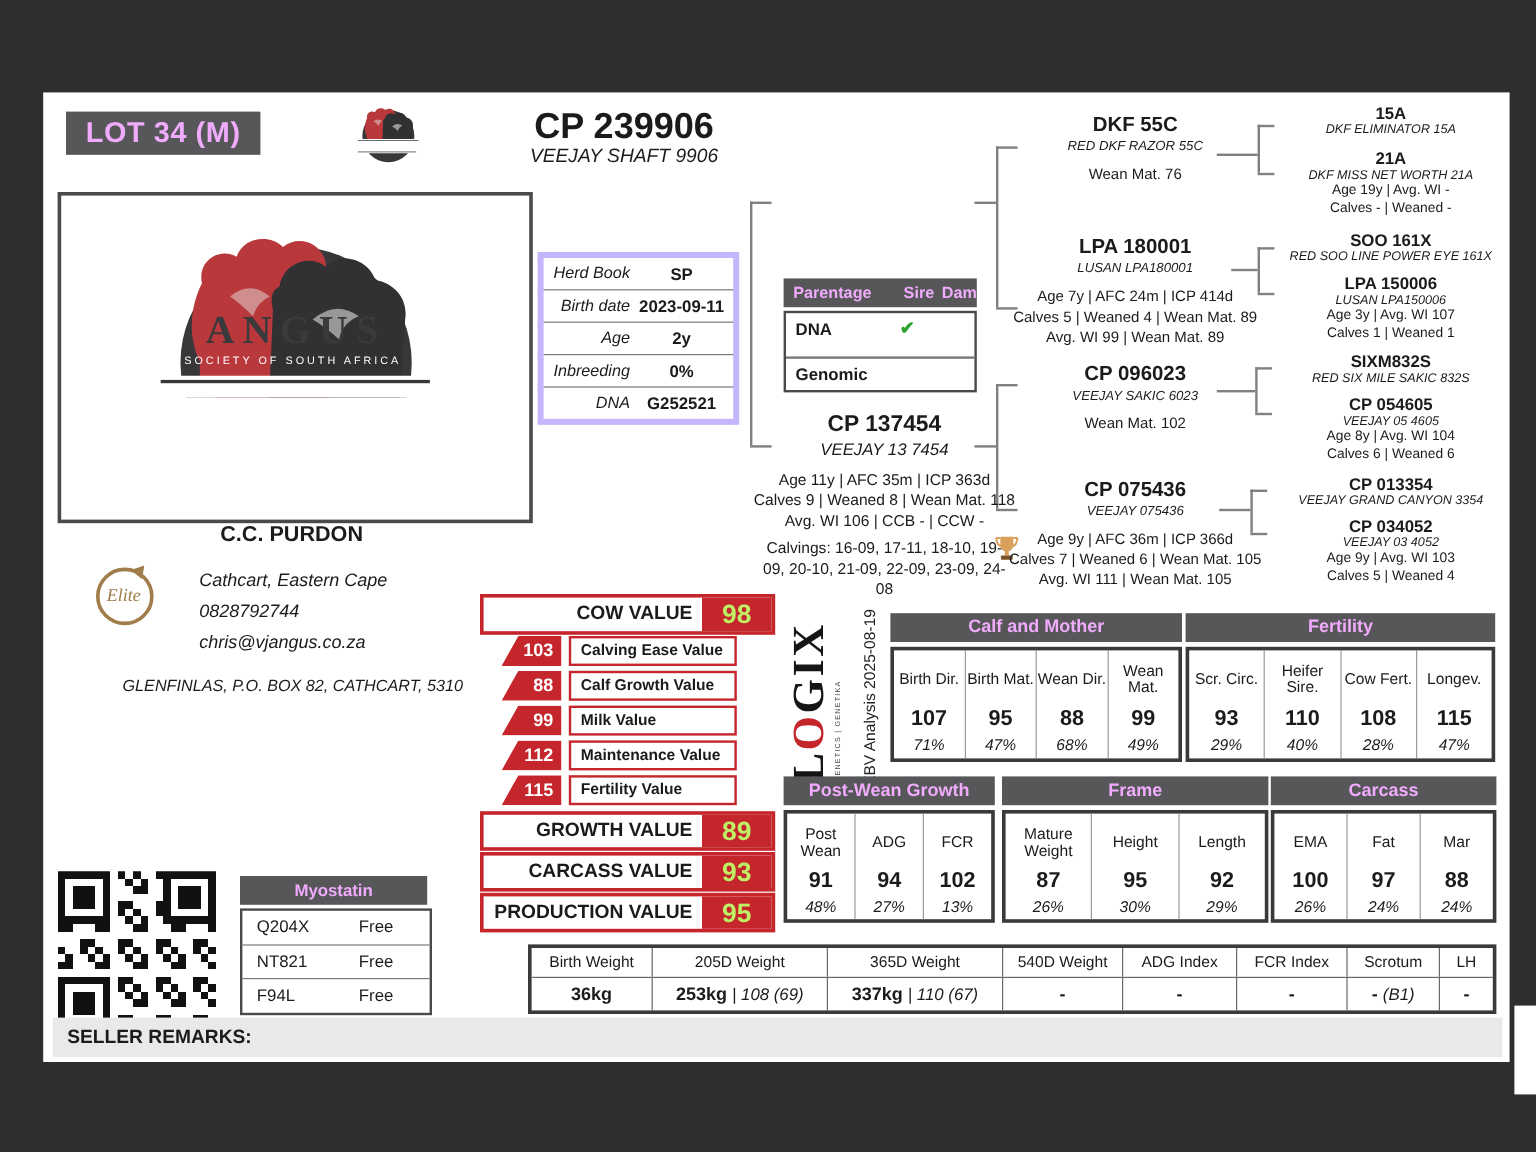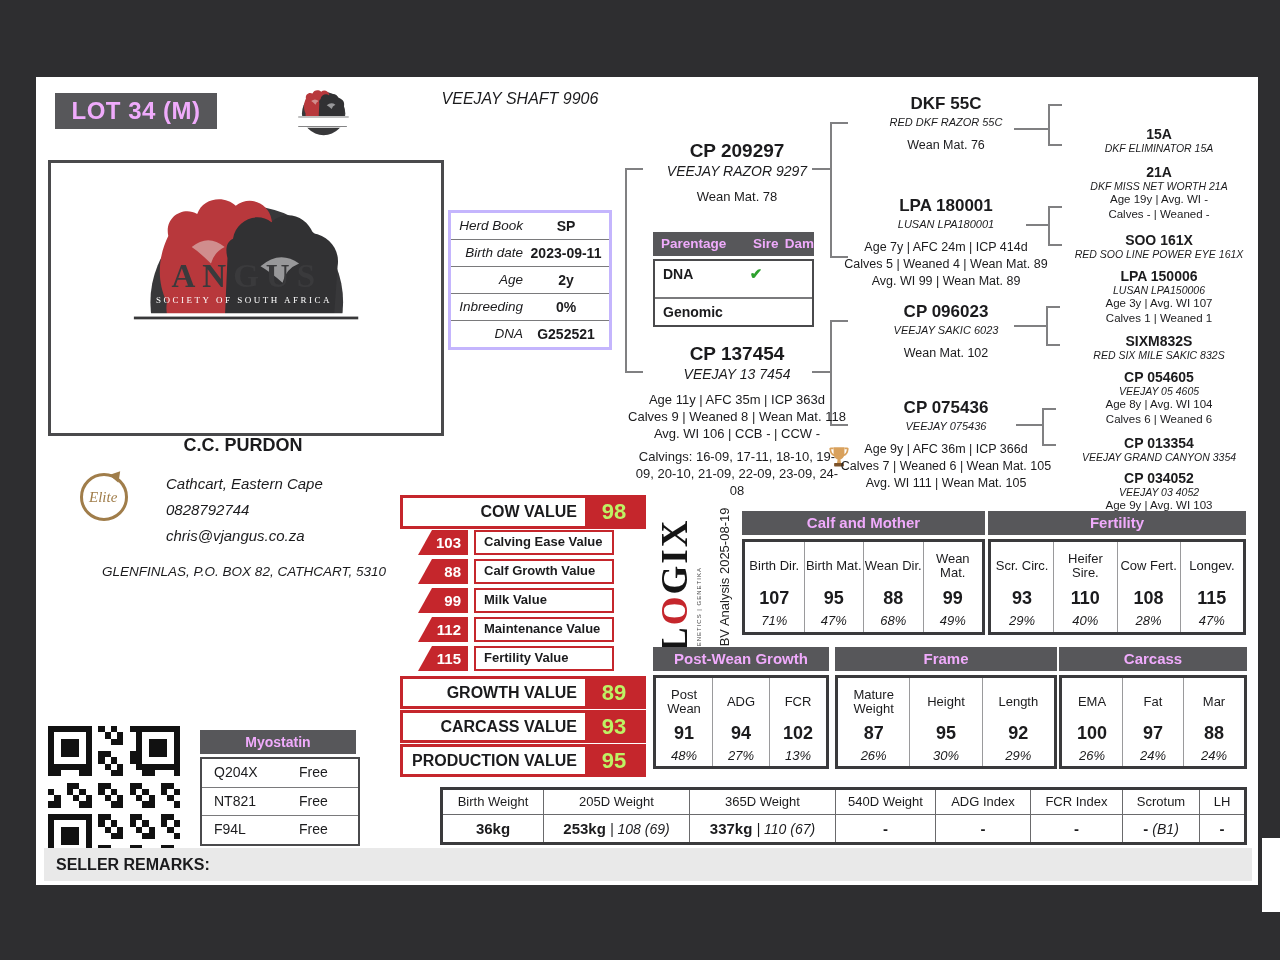--- a/index.html
+++ b/index.html
@@ -18,26 +18,26 @@
   .title{font-size:30px;line-height:32px;}
   .subtitle{font-size:16px;}
   
   .photobox{left:12px;top:83px;width:390px;height:270px;border:3px solid #4a4a4c;background:#fff;}
   
   .angus-logo{position:absolute;}
   .angus-logo svg{display:block;width:100%;height:auto;}
   .angus-word{position:absolute;left:9%;width:84%;text-align:center;color:#3a3a3c;
       font-family:"Liberation Serif",serif;font-weight:bold;}
   .angus-soc{position:absolute;left:14%;width:72%;text-align:center;color:#fff;
-      font-family:Liberation Serif, serif;}
+      font-family:Liberation Sans, sans-serif;}
   .logo-big .angus-word{top:51%;font-size:33px;letter-spacing:7px;}
   .logo-big .angus-soc{top:76%;font-size:9px;letter-spacing:2.5px;}
   .logo-small .angus-word{top:50%;font-size:7px;letter-spacing:1px;}
   
-  .infotable{left:412px;top:133px;width:158px;border:3px solid #c4b5fd;}
+  .infotable{left:412px;top:133px;width:158px;border:5px solid #c4b5fd;}
   .inforow{display:flex;height:26px;line-height:26px;font-size:13.5px;}
   .inforow + .inforow{border-top:1.5px solid #7a7a7c;}
   .inforow .lab{width:72px;text-align:right;font-style:italic;}
   .inforow .val{flex:1;text-align:center;font-weight:bold;font-size:14px;}
   
   .parhead{left:617px;top:155px;width:161px;height:24px;display:flex;font-size:13.5px;line-height:24px;}
   .parhead .p1{padding-left:8px;width:86px;}
   .parhead .p2{width:38px;text-align:center;}
   .parhead .p3{flex:1;text-align:center;}
   .parbody{left:617px;top:182px;width:157px;border:2.5px solid #4a4a4c;background:#fff;}
@@ -46,21 +46,21 @@
   .parrow .p1{padding-left:8px;width:80px;}
   .parrow .chk{width:40px;text-align:center;color:#2da12e;font-size:15px;}
   
   .ped{text-align:center;}
   .g1 .pid{font-size:19px;font-weight:bold;line-height:22px;}
   .g1 .pname{font-size:14px;font-style:italic;line-height:18px;margin-bottom:8px;}
   .g1 .pstat{font-size:13px;line-height:17px;}
   .g2 .pid{font-size:17px;font-weight:bold;line-height:20px;}
   .g2 .pname{font-size:11px;font-style:italic;line-height:16px;margin-bottom:7px;}
   .g2 .pstat{font-size:12.5px;line-height:17px;}
-  .g3 .pid{font-size:14px;font-weight:bold;line-height:16px;margin-top:40px;}
+  .g3 .pid{font-size:14px;font-weight:bold;line-height:16px;}
   .g3 .pname{font-size:10.5px;font-style:italic;line-height:12px;}
   .g3 .pstat{font-size:11.5px;line-height:15px;}
   .calvings{font-size:13px;line-height:17px;margin:6px auto 0;width:212px;}
   .vline,.hline{position:absolute;background:#808082;}
   .vline{width:1.5px;}
   .hline{height:1.5px;}
   
   .sellerlines div{font-size:15px;font-style:italic;line-height:26px;}
   
   .valbox{display:flex;border:3px solid var(--red);height:100%;background:#fff;}
@@ -139,20 +139,21 @@
   <div class="abs graybox lot">LOT 34 (M)</div>
 
   <div class="angus-logo logo-small" style="left:256px;top:9px;width:62px;">
     <svg>
         <use href="#angus-logo-sym" width="62" height="53"></use>
       </svg>
     <div class="angus-word">ANGUS</div>
   </div>
 
   <div class="abs c" style="left:334px;top:13px;width:300px;">
+    <div class="title b">CP 239906</div>
     <div class="subtitle i">VEEJAY SHAFT 9906</div>
   </div>
 
   <div class="abs photobox">
     <div class="angus-logo logo-big" style="left:55px;top:18px;width:276px;">
       <svg>
           <use href="#angus-logo-sym" width="276" height="234"></use>
         </svg>
       <div class="angus-word">ANGUS</div>
       <div class="angus-soc">SOCIETY OF SOUTH AFRICA</div>
@@ -221,25 +222,20 @@
   <div class="hline" style="left:794px;top:347px;width:18px;"></div>
   <div class="hline" style="left:978px;top:248px;width:32px;"></div>
   <div class="vline" style="left:1010px;top:229px;height:38px;"></div>
   <div class="hline" style="left:1010px;top:229px;width:14px;"></div>
   <div class="hline" style="left:1010px;top:267px;width:14px;"></div>
   <div class="hline" style="left:980px;top:347px;width:26px;"></div>
   <div class="vline" style="left:1006px;top:331px;height:36px;"></div>
   <div class="hline" style="left:1006px;top:331px;width:14px;"></div>
   <div class="hline" style="left:1006px;top:367px;width:14px;"></div>
 
-  <div class="abs ped g1" style="left:581px;top:63px;width:240px;">
-    <div class="pid">CP 209297</div>
-    <div class="pname">VEEJAY RAZOR 9297</div>
-    <div class="pstat">Wean Mat. 78</div>
-  </div>
   <div class="abs ped g1" style="left:581px;top:266px;width:240px;">
     <div class="pid">CP 137454</div>
     <div class="pname">VEEJAY 13 7454</div>
     <div class="pstat">Age 11y | AFC 35m | ICP 363d</div>
     <div class="pstat">Calves 9 | Weaned 8 | Wean Mat. 118</div>
     <div class="pstat">Avg. WI 106 | CCB - | CCW -</div>
     <div class="calvings">Calvings: 16-09, 17-11, 18-10, 19-09, 20-10, 21-09, 22-09, 23-09, 24-08</div>
   </div>
 
   <div class="abs" style="left:790px;top:367px;width:26px;height:26px;">

